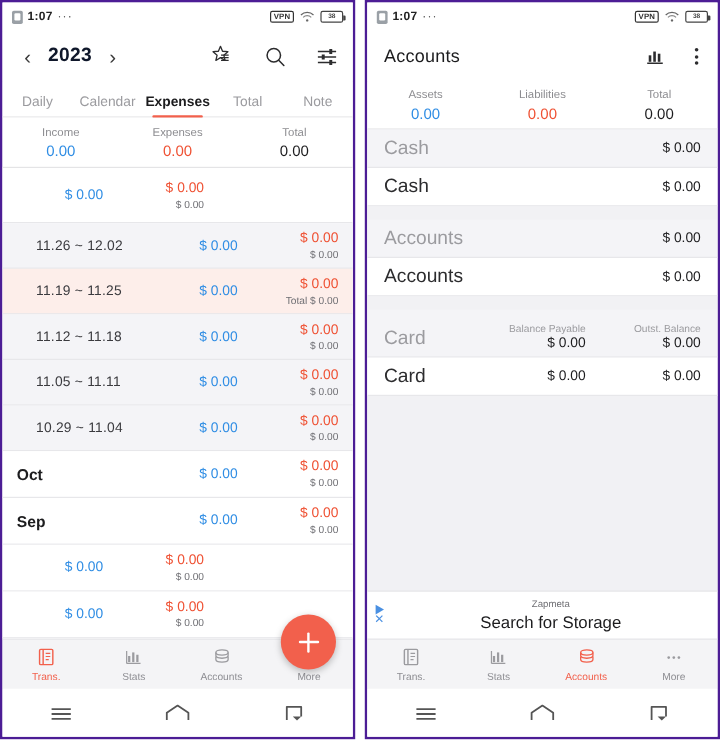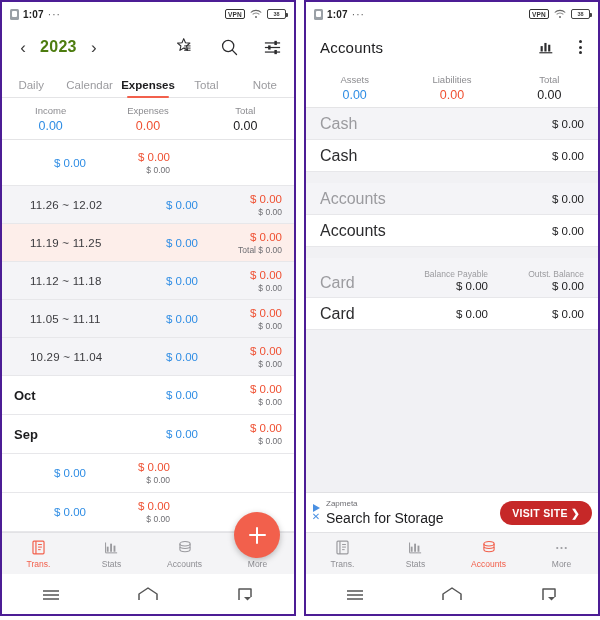--- a/index.html
+++ b/index.html
@@ -96,21 +96,21 @@
     font-size: 17px;
     color: #3a3a3a;
     width: 18px;
     text-align: center;
     line-height: 1;
     cursor: pointer;
   }
   .year-label {
     font-size: 16px;
     font-weight: bold;
-    color: #4d7c0f;
+    color: #0f172a;
     margin: 0 8px;
     letter-spacing: .3px;
     text-align: right;
   }
   .hdr-icons { margin-left: auto; display: flex; align-items: center; gap: 24px; }
   .hdr-icons svg { display: block; }
 
   
   .tabs {
     height: 30px;
@@ -327,21 +327,21 @@
     gap: 1px; width: 12px;
     flex: 0 0 12px;
   }
   .ad-tri {
     width: 0; height: 0;
     border-left: 7px solid #4a90e2;
     border-top: 4.5px solid transparent;
     border-bottom: 4.5px solid transparent;
   }
   .ad-x { font-size: 10px; color: #4a90e2; line-height: 8px; cursor: pointer; }
-  .ad-txt { flex: 1 1 auto; padding-left: 4px; min-width: 0; }
+  .ad-txt { flex: 1 1 auto; padding-left: 4px; min-width: 0; text-align: center; }
   .ad-brand { font-size: 8px; color: #6e6e73; line-height: 10px; }
   .ad-head {
     font-size: 14px; color: #1c1c1e; line-height: 18px;
     white-space: nowrap; overflow: hidden;
   }
   .ad-btn {
     flex: 0 0 auto;
     background: #c62828;
     color: #fff;
     font-size: 10.5px;
@@ -676,21 +676,20 @@
 
     <div class="ad">
       <div class="ad-marks">
         <span class="ad-tri"></span>
         <span class="ad-x">✕</span>
       </div>
       <div class="ad-txt">
         <div class="ad-brand">Zapmeta</div>
         <div class="ad-head">Search for Storage</div>
       </div>
-      <div class="ad-btn">VISIT SITE ❯</div>
     </div>
 
     <div class="bottomnav" id="right-nav">
         <div class="nav-item">
           <div class="nav-ico">
             <svg width="17" height="17" viewBox="0 0 20 20">
               <rect x="3.5" y="2.5" width="13" height="15" rx="1.2" fill="none" stroke="#9b9b9f" stroke-width="1.4"></rect>
               <line x1="7" y1="2.5" x2="7" y2="17.5" stroke="#9b9b9f" stroke-width="1.4"></line>
               <line x1="9.5" y1="6.5" x2="14" y2="6.5" stroke="#9b9b9f" stroke-width="1.2"></line>
               <line x1="9.5" y1="9.5" x2="14" y2="9.5" stroke="#9b9b9f" stroke-width="1.2"></line>

